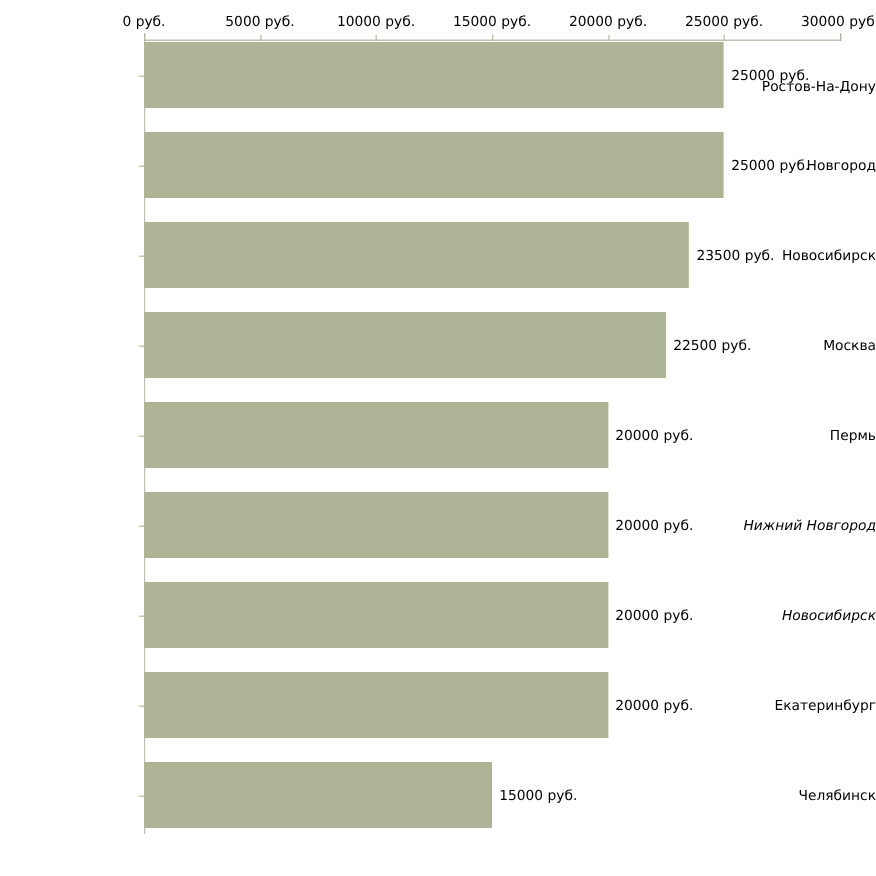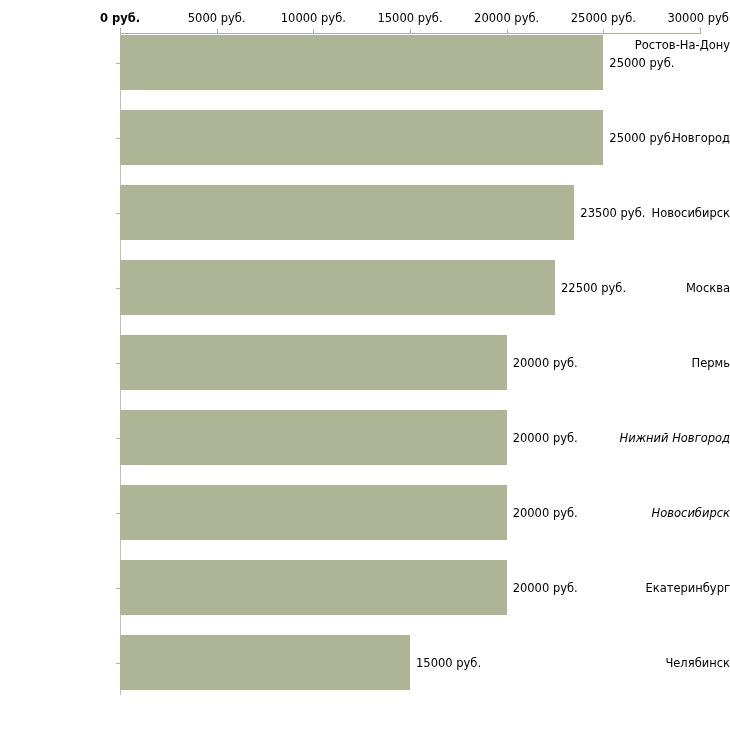--- a/index.html
+++ b/index.html
@@ -106,21 +106,21 @@
 
 <div id="chart-root">
 
   <div class="axis-line"></div>
   <div class="axis-endcap left"></div>
   <div class="axis-endcap right"></div>
   <div class="y-axis-spine"></div>
 
   <div id="ticks-layer">
       <div class="tick" style="left: 120px;"></div>
-      <div class="tick-label" style="left: 120px; font-weight: bold;">0 руб.</div>
+      <div class="tick-label" style="left: 120px;">0 руб.</div>
       <div class="tick" style="left: 216.667px;"></div>
       <div class="tick-label" style="left: 216.667px;">5000 руб.</div>
       <div class="tick" style="left: 313.333px;"></div>
       <div class="tick-label" style="left: 313.333px;">10000 руб.</div>
       <div class="tick" style="left: 410px;"></div>
       <div class="tick-label" style="left: 410px;">15000 руб.</div>
       <div class="tick" style="left: 506.667px;"></div>
       <div class="tick-label" style="left: 506.667px;">20000 руб.</div>
       <div class="tick" style="left: 603.333px;"></div>
       <div class="tick-label" style="left: 603.333px;">25000 руб.</div>
@@ -142,21 +142,21 @@
       <div class="bar-value" style="left: 512.667px; top: 437.5px;">20000 руб.</div>
       <div class="bar" style="top: 485px; width: 386.667px; background: rgb(174, 180, 150);"></div>
       <div class="bar-value" style="left: 512.667px; top: 512.5px;">20000 руб.</div>
       <div class="bar" style="top: 560px; width: 386.667px; background: rgb(174, 180, 150);"></div>
       <div class="bar-value" style="left: 512.667px; top: 587.5px;">20000 руб.</div>
       <div class="bar" style="top: 635px; width: 290px; background: rgb(174, 180, 150);"></div>
       <div class="bar-value" style="left: 416px; top: 662.5px;">15000 руб.</div>
     </div>
   <div id="cats-layer">
       <div class="cat-tick" style="top: 62.5px;"></div>
-      <div class="cat-label" style="top: 45px;">Ростов-На-Дону</div>
+      <div class="cat-label" style="top: 72px;">Ростов-На-Дону</div>
       <div class="cat-tick" style="top: 137.5px;"></div>
       <div class="cat-label" style="top: 137.5px;">Новгород</div>
       <div class="cat-tick" style="top: 212.5px;"></div>
       <div class="cat-label" style="top: 212.5px;">Новосибирск</div>
       <div class="cat-tick" style="top: 287.5px;"></div>
       <div class="cat-label" style="top: 287.5px;">Москва</div>
       <div class="cat-tick" style="top: 362.5px;"></div>
       <div class="cat-label" style="top: 362.5px;">Пермь</div>
       <div class="cat-tick" style="top: 437.5px;"></div>
       <div class="cat-label" style="top: 437.5px; font-style: italic;">Нижний Новгород</div>

